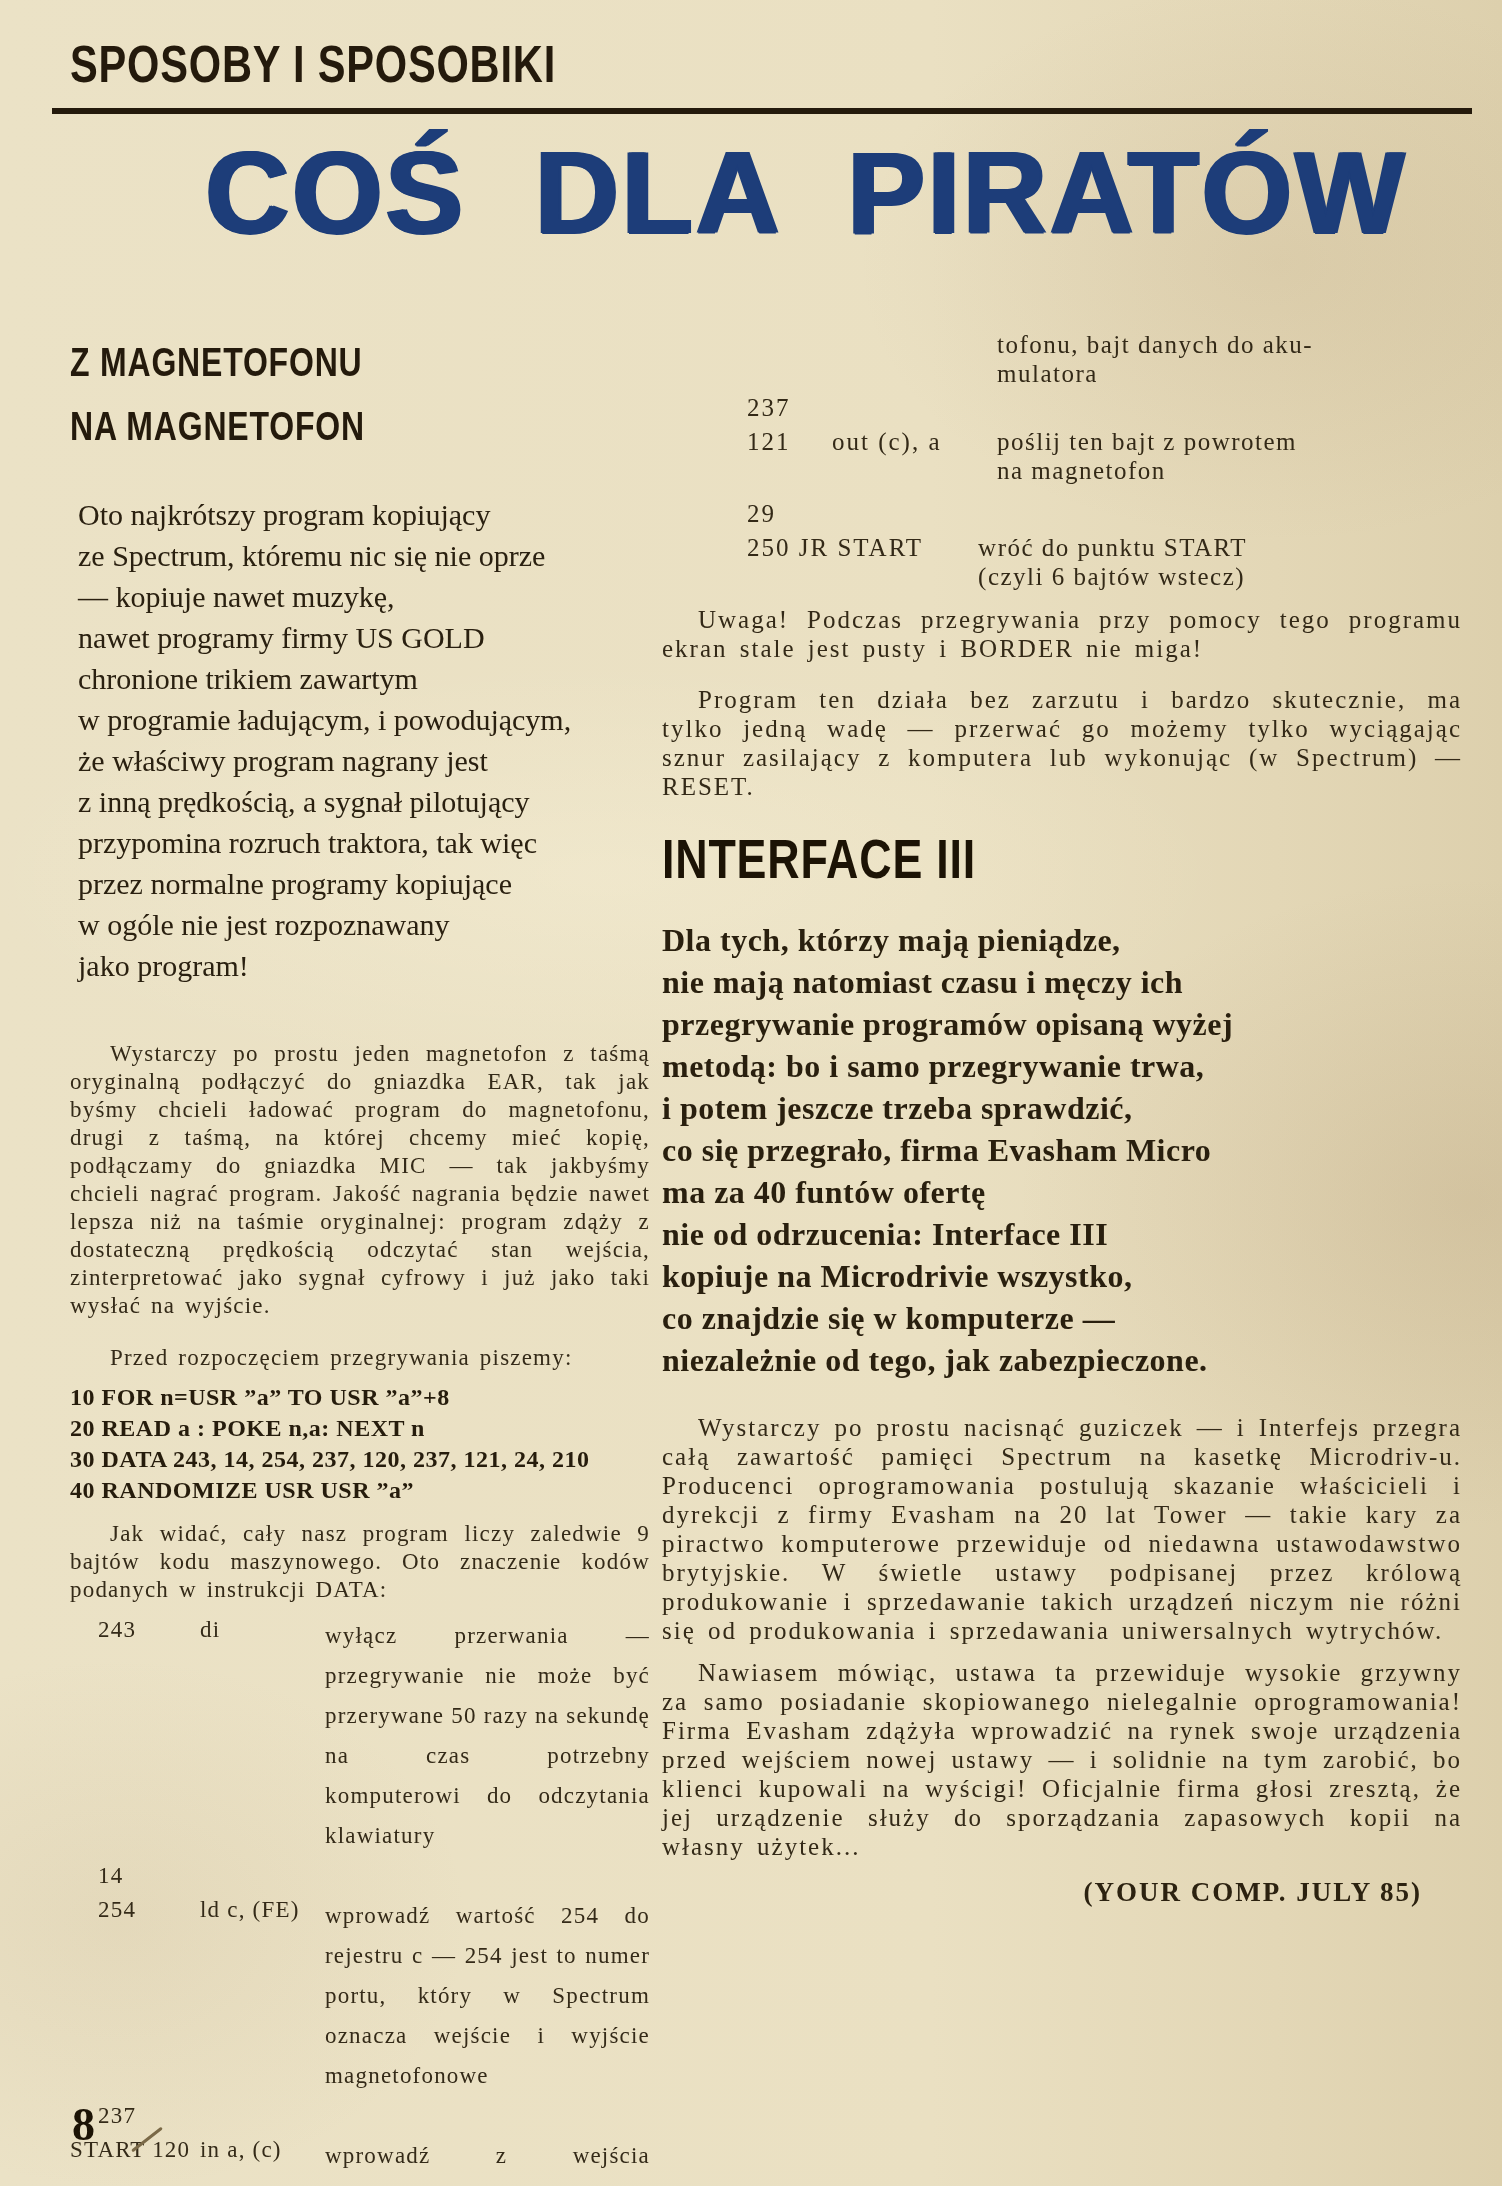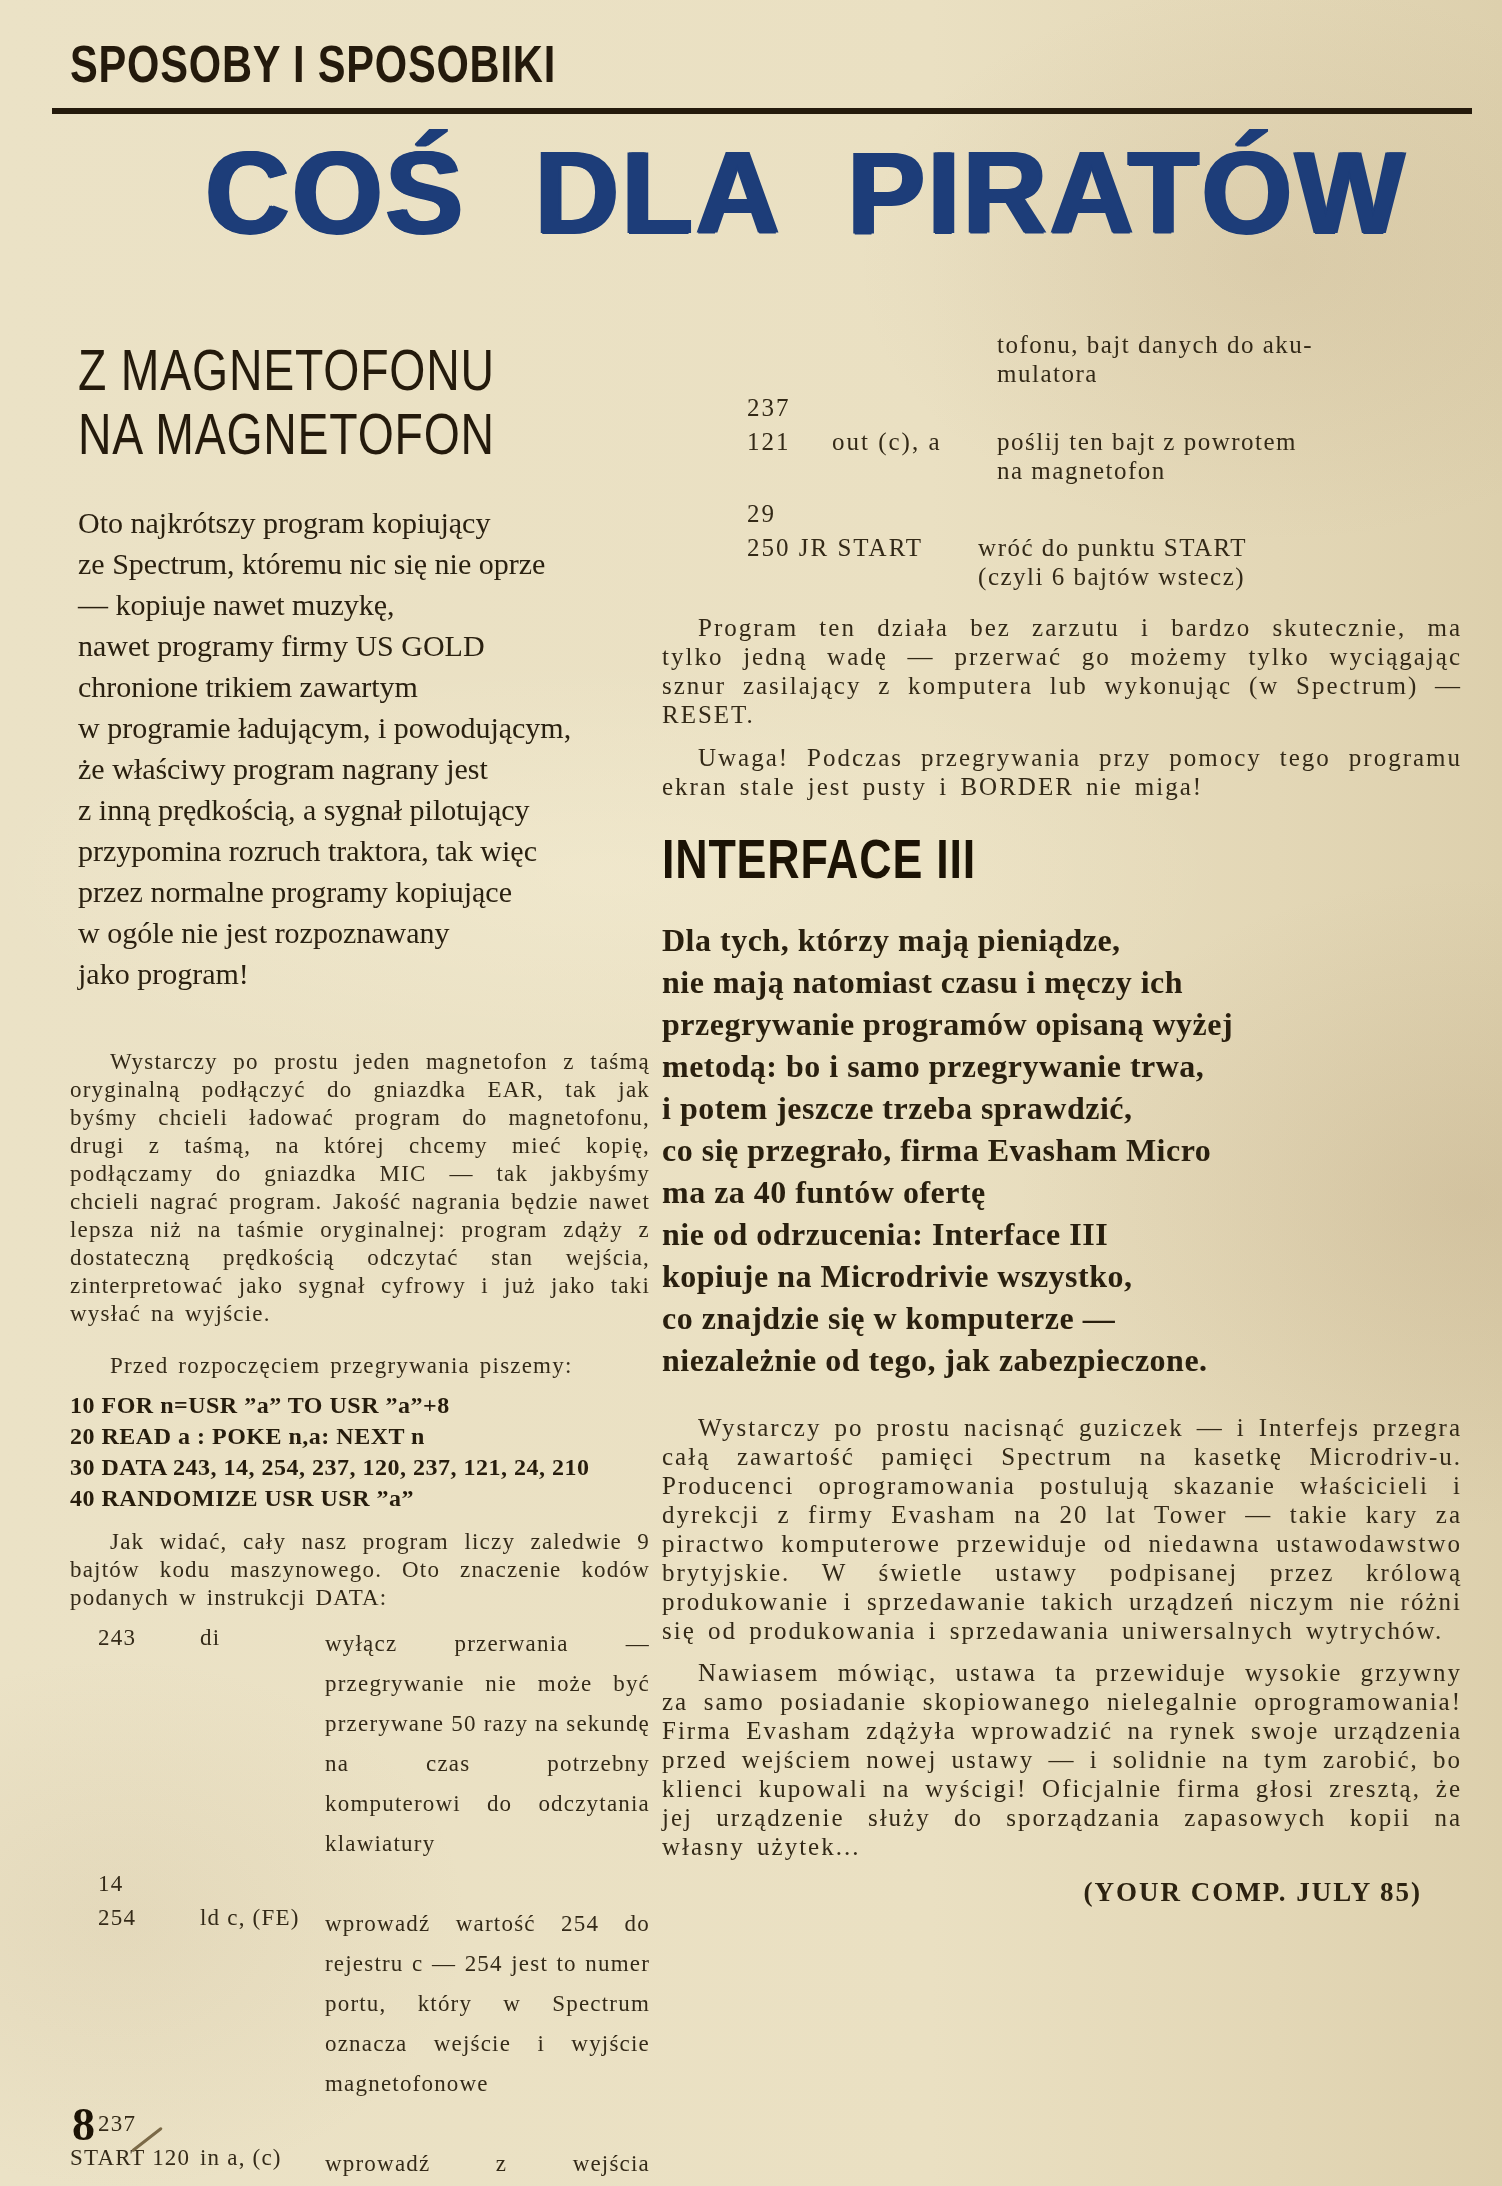--- a/index.html
+++ b/index.html
@@ -31,22 +31,22 @@
     font-size:116px;line-height:1.1;color:#1d3d79;
     letter-spacing:3px;word-spacing:34px;white-space:nowrap;
     text-shadow:2.5px 0 0 #1d3d79,-1.5px 0 0 #1d3d79,0 1px 0 #1d3d79;
   }
   .col{position:absolute;top:330px;}
   .col-left{left:70px;width:580px;}
   .col-right{left:662px;width:800px;}
 
   
   .art-heading{
-    margin:8px;font-family:"Liberation Sans",sans-serif;font-weight:normal;
-    font-size:58px;line-height:64px;color:#241a0c;letter-spacing:1px;
+    margin:0;font-family:"Liberation Sans",sans-serif;font-weight:bold;
+    font-size:40px;line-height:64px;color:#241a0c;letter-spacing:1px;
     white-space:pre-line;
   }
   .lead{
     margin:36px 0 0 8px;font-weight:normal;font-size:30px;line-height:41px;
     white-space:pre-line;color:#2a2010;
   }
   .bodytxt{
     font-size:23px;line-height:28px;letter-spacing:1.2px;word-spacing:3px;
     text-align:justify;color:#342a18;
   }
@@ -195,23 +195,23 @@
         <div class="ropdesc"></div>
       </div>
       <div class="roprow">
         <div class="ropcode">250 JR START</div>
         <div class="ropmnem" style="flex:0 0 55px;"></div>
         <div class="ropdesc">wróć do punktu START
 (czyli 6 bajtów wstecz)</div>
       </div>
     </div>
 
+    <p class="rbody p-uwaga">Uwaga! Podczas przegrywania przy pomocy tego programu ekran stale jest pusty i BORDER nie miga!</p>
+
     <p class="rbody p-program">Program ten działa bez zarzutu i bardzo skutecznie, ma tylko jedną wadę — przerwać go możemy tylko wyciągając sznur zasilający z komputera lub wykonując (w Spectrum) — RESET.</p>
-
-    <p class="rbody p-uwaga">Uwaga! Podczas przegrywania przy pomocy tego programu ekran stale jest pusty i BORDER nie miga!</p>
 
     <h2 class="if-heading"><span class="cond">INTERFACE III</span></h2>
 
     <p class="lead2">Dla tych, którzy mają pieniądze,
 nie mają natomiast czasu i męczy ich
 przegrywanie programów opisaną wyżej
 metodą: bo i samo przegrywanie trwa,
 i potem jeszcze trzeba sprawdzić,
 co się przegrało, firma Evasham Micro
 ma za 40 funtów ofertę

